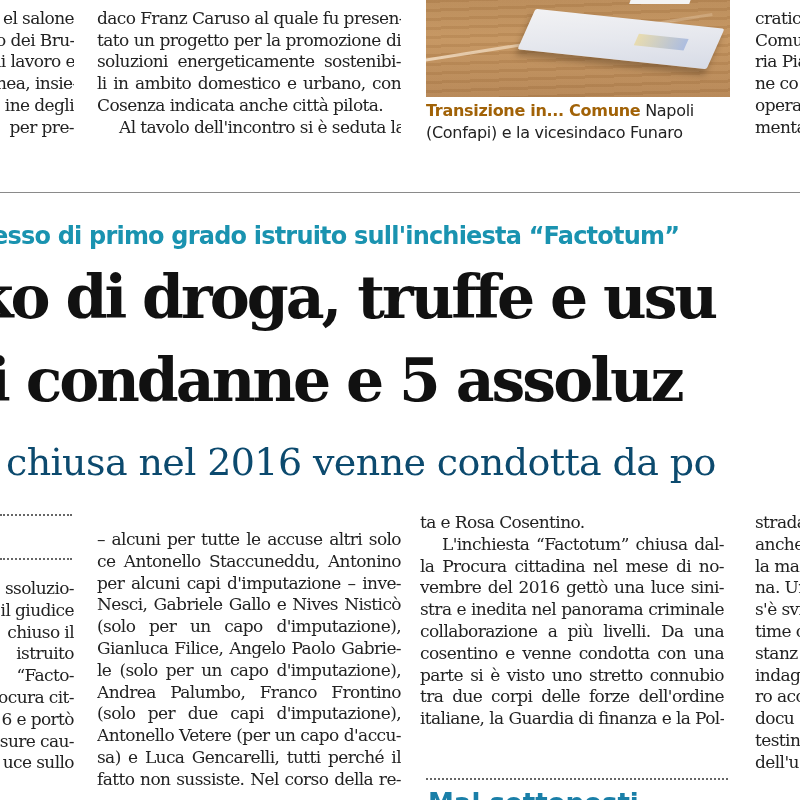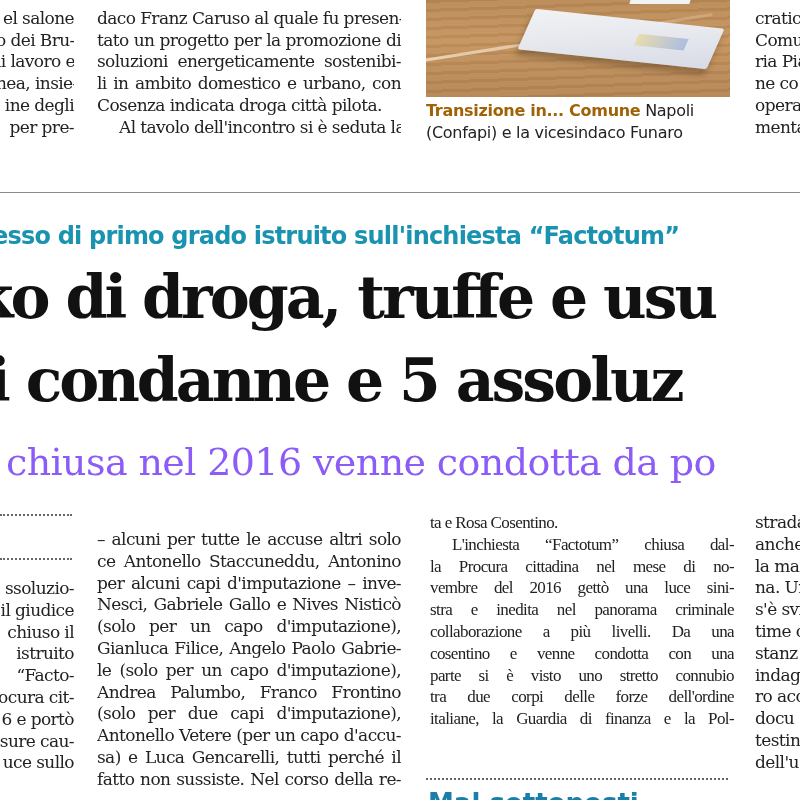--- a/index.html
+++ b/index.html
@@ -66,21 +66,21 @@
     font-weight:bold; font-size:24px; color:#1a93b0; letter-spacing:-0.8px;
   }
   .headline {
     position:absolute; left:0; white-space:nowrap;
     font-family: "DejaVu Serif", "Liberation Serif", serif;
     font-weight:bold; font-size:60px; color:#111; letter-spacing:-3px;
   }
   .deck {
     position:absolute; left:0; top:440px; white-space:nowrap;
     font-family: "DejaVu Serif", "Liberation Serif", serif;
-    font-size:38px; color:#8b5cf6; letter-spacing:-0.6px;
+    font-size:38px; color:#0c4a6e; letter-spacing:-0.6px;
   }
 
   .dotted {
     position:absolute; height:0; border-top:2px dotted #666;
   }
   .blue-sub {
     position:absolute; left:428px; top:790px; width:260px; height:14px;
     overflow:hidden;
   }
   .blue-sub span {
@@ -101,21 +101,21 @@
   <span class="ln">ine degli</span>
   <span class="ln">per pre-</span>
 </div>
 
 <div class="col justify" style="left:97px; top:-14px; width:304px;">
   <span class="ln"></span>
   <span class="ln">daco Franz Caruso al quale fu presen-</span>
   <span class="ln">tato un progetto per la promozione di</span>
   <span class="ln">soluzioni energeticamente sostenibi-</span>
   <span class="ln">li in ambito domestico e urbano, con</span>
-  <span class="ln" style="text-align-last:left;">Cosenza indicata droga città pilota.</span>
+  <span class="ln" style="text-align-last:left;">Cosenza indicata anche città pilota.</span>
   <span class="ln indent">Al tavolo dell'incontro si è seduta la</span>
 </div>
 
 <div class="photo">
   <div class="grain"></div>
   <div class="seam"></div>
   <div class="papers2"></div>
   <div class="papers"></div>
 </div>
 
@@ -164,21 +164,21 @@
   <span class="ln">(solo per un capo d'imputazione),</span>
   <span class="ln">Gianluca Filice, Angelo Paolo Gabrie-</span>
   <span class="ln">le (solo per un capo d'imputazione),</span>
   <span class="ln">Andrea Palumbo, Franco Frontino</span>
   <span class="ln">(solo per due capi d'imputazione),</span>
   <span class="ln">Antonello Vetere (per un capo d'accu-</span>
   <span class="ln">sa) e Luca Gencarelli, tutti perché il</span>
   <span class="ln">fatto non sussiste. Nel corso della re-</span>
 </div>
 
-<div class="col justify" style="left:430px; top:512px; width:304px;font-family:Liberation Serif, serif;">
+<div class="col justify" style="left:420px; top:512px; width:304px;">
   <span class="ln" style="text-align-last:left;">ta e Rosa Cosentino.</span>
   <span class="ln indent">L'inchiesta “Factotum” chiusa dal-</span>
   <span class="ln">la Procura cittadina nel mese di no-</span>
   <span class="ln">vembre del 2016 gettò una luce sini-</span>
   <span class="ln">stra e inedita nel panorama criminale</span>
   <span class="ln">collaborazione a più livelli. Da una</span>
   <span class="ln">cosentino e venne condotta con una</span>
   <span class="ln">parte si è visto uno stretto connubio</span>
   <span class="ln">tra due corpi delle forze dell'ordine</span>
   <span class="ln">italiane, la Guardia di finanza e la Pol-</span>

